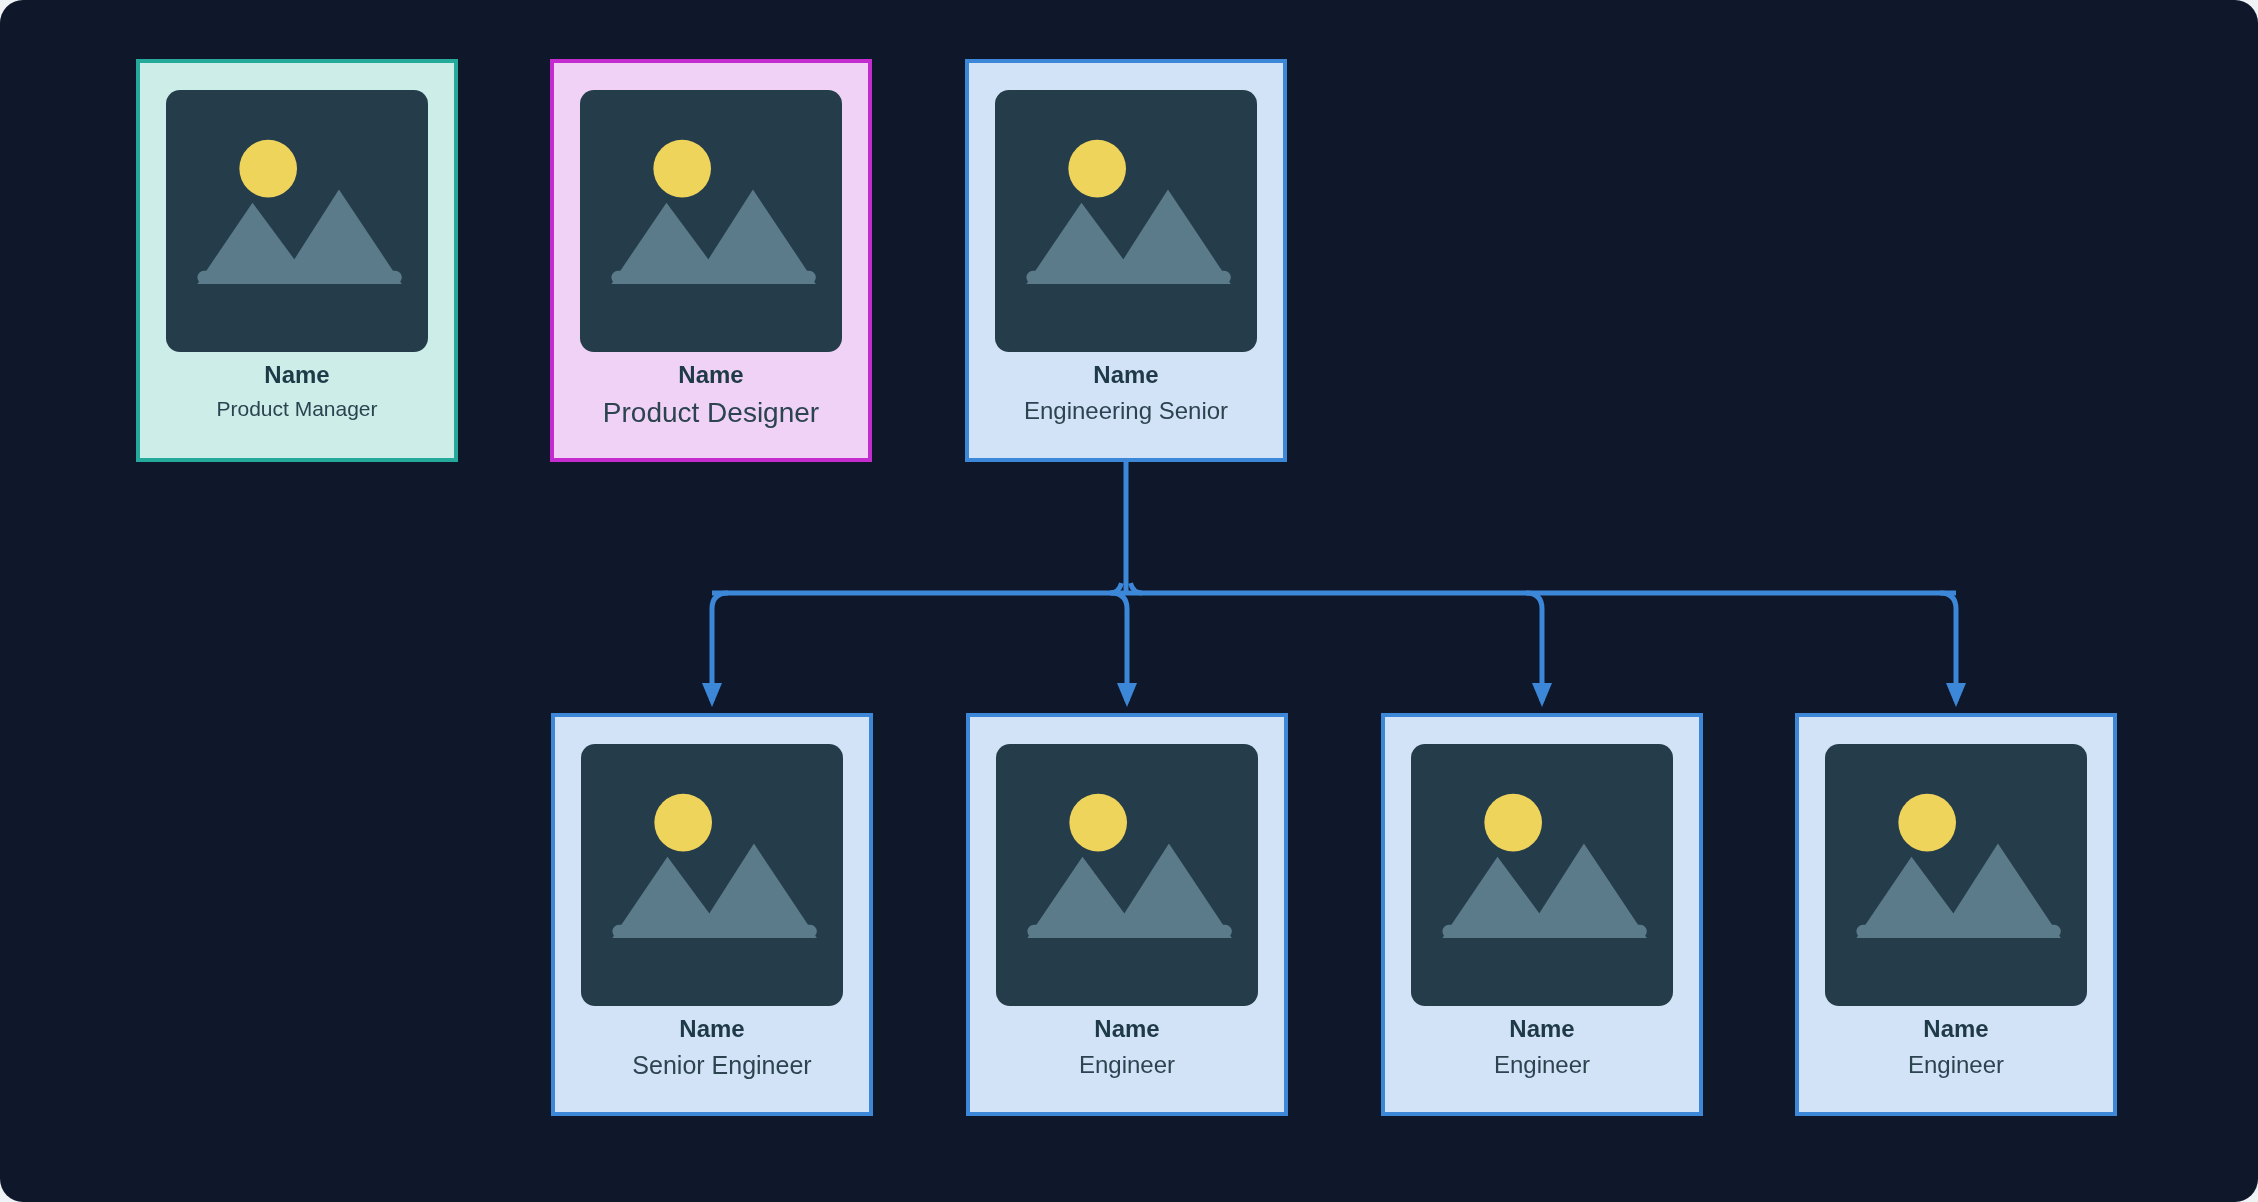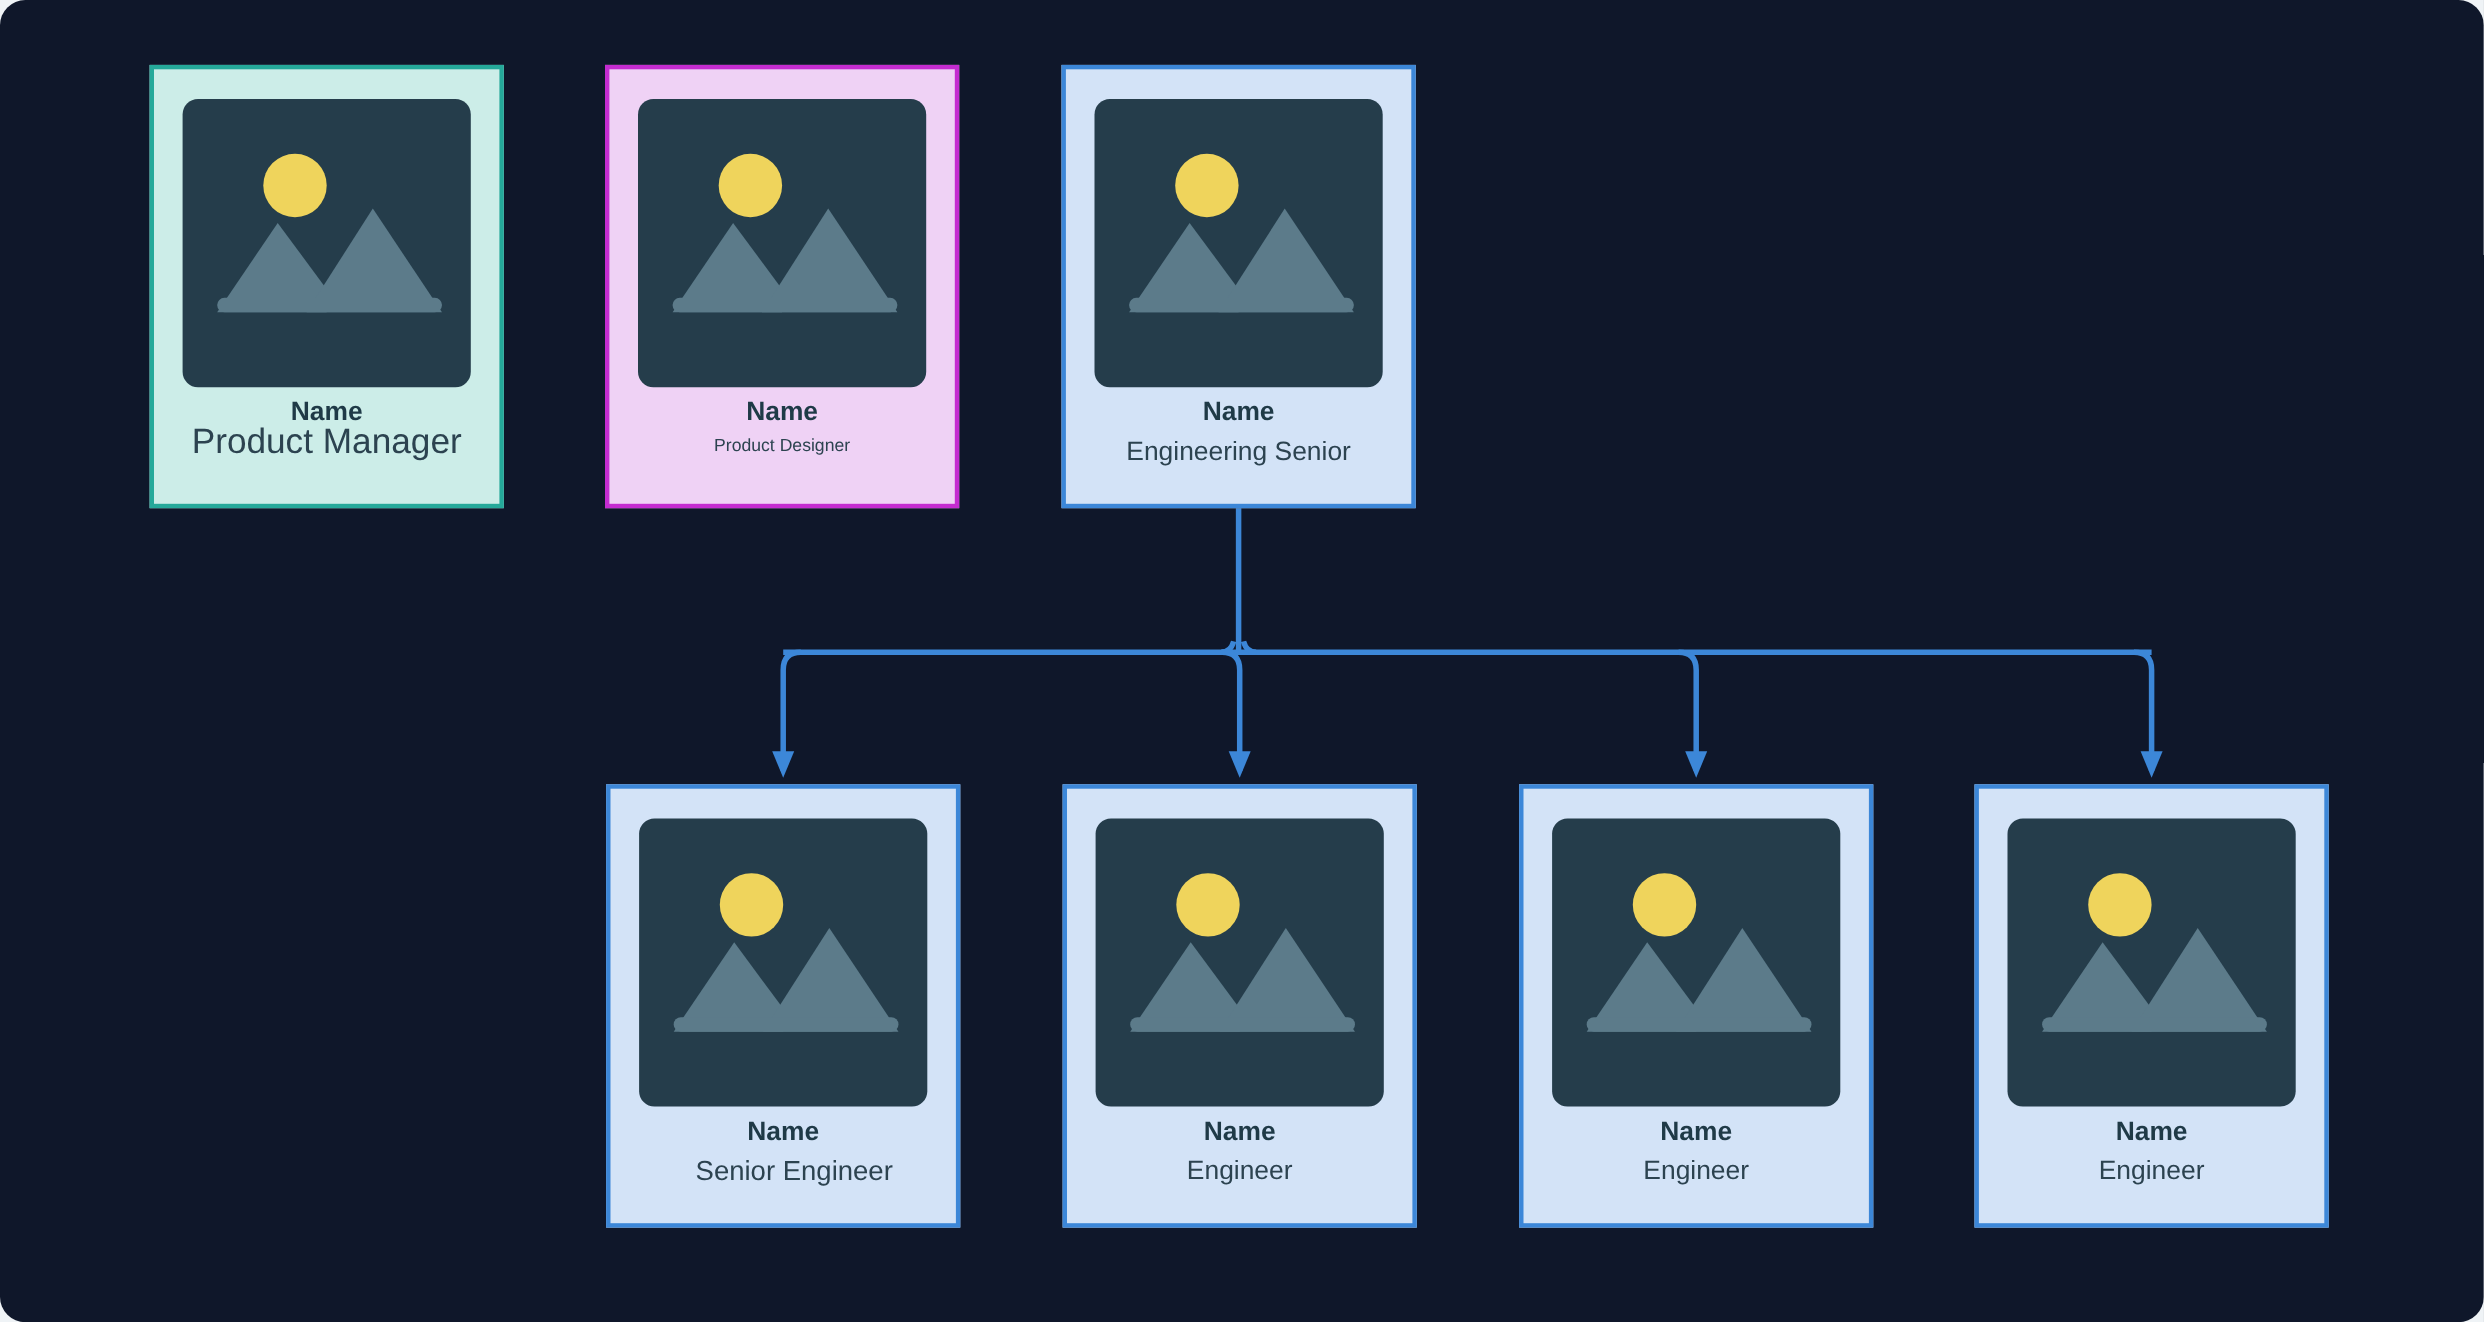--- a/index.html
+++ b/index.html
@@ -89,33 +89,33 @@
       <div class="card" id="node-product-manager" style="left: 136px; top: 59px; width: 322px; height: 403px; border-color: rgb(37, 169, 154); background: rgb(204, 237, 232);">
     <div class="thumb" style="width: 262px; height: 262px; margin-top: 27px; background: rgb(37, 61, 75);">
       <svg viewBox="0 0 100 100" preserveAspectRatio="none" focusable="false">
         <circle class="sun" cx="39" cy="30" r="11" fill="#EFD45C"></circle>
         <path class="mtn" d="M12 74 L33 43 L50 66 L50 74 Z" fill="#5C7B8A"></path>
         <path class="mtn" d="M43 74 L66 38 L90 74 Z" fill="#5C7B8A"></path>
         <rect class="mtn" x="12" y="69" width="78" height="5" rx="2.5" fill="#5C7B8A"></rect>
       </svg>
     </div>
     <div class="card-name" style="position: absolute; left: 0px; right: 0px; top: 299px; font-size: 24px;">Name</div>
-    <div class="card-role" style="position: absolute; left: 0px; right: 0px; top: 322px; font-size: 32px;">Product Manager</div>
+    <div class="card-role" style="position: absolute; left: 0px; right: 0px; top: 335px; font-size: 21px;">Product Manager</div>
   </div>
       <div class="card" id="node-product-designer" style="left: 550px; top: 59px; width: 322px; height: 403px; border-color: rgb(196, 44, 208); background: rgb(239, 210, 245);">
     <div class="thumb" style="width: 262px; height: 262px; margin-top: 27px; background: rgb(37, 61, 75);">
       <svg viewBox="0 0 100 100" preserveAspectRatio="none" focusable="false">
         <circle class="sun" cx="39" cy="30" r="11" fill="#EFD45C"></circle>
         <path class="mtn" d="M12 74 L33 43 L50 66 L50 74 Z" fill="#5C7B8A"></path>
         <path class="mtn" d="M43 74 L66 38 L90 74 Z" fill="#5C7B8A"></path>
         <rect class="mtn" x="12" y="69" width="78" height="5" rx="2.5" fill="#5C7B8A"></rect>
       </svg>
     </div>
     <div class="card-name" style="position: absolute; left: 0px; right: 0px; top: 299px; font-size: 24px;">Name</div>
-    <div class="card-role" style="position: absolute; left: 0px; right: 0px; top: 335px; font-size: 16px;">Product Designer</div>
+    <div class="card-role" style="position: absolute; left: 0px; right: 0px; top: 335px; font-size: 28px;">Product Designer</div>
   </div>
       <div class="card" id="node-engineering-manager" style="left: 965px; top: 59px; width: 322px; height: 403px; border-color: rgb(60, 135, 216); background: rgb(211, 227, 247);">
     <div class="thumb" style="width: 262px; height: 262px; margin-top: 27px; background: rgb(37, 61, 75);">
       <svg viewBox="0 0 100 100" preserveAspectRatio="none" focusable="false">
         <circle class="sun" cx="39" cy="30" r="11" fill="#EFD45C"></circle>
         <path class="mtn" d="M12 74 L33 43 L50 66 L50 74 Z" fill="#5C7B8A"></path>
         <path class="mtn" d="M43 74 L66 38 L90 74 Z" fill="#5C7B8A"></path>
         <rect class="mtn" x="12" y="69" width="78" height="5" rx="2.5" fill="#5C7B8A"></rect>
       </svg>
     </div>

